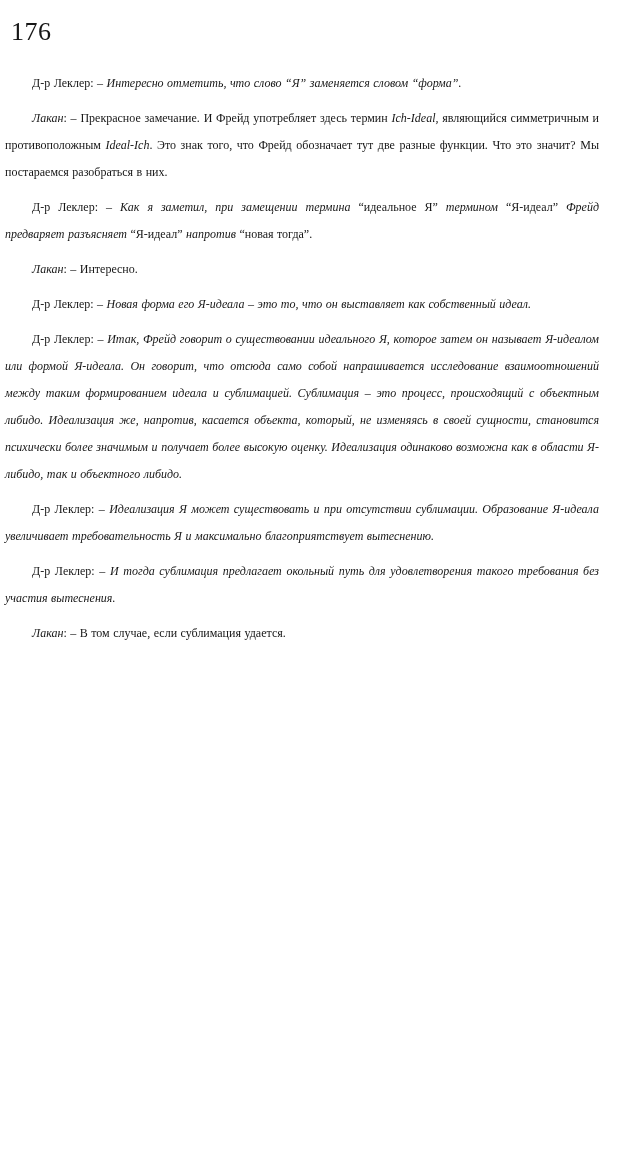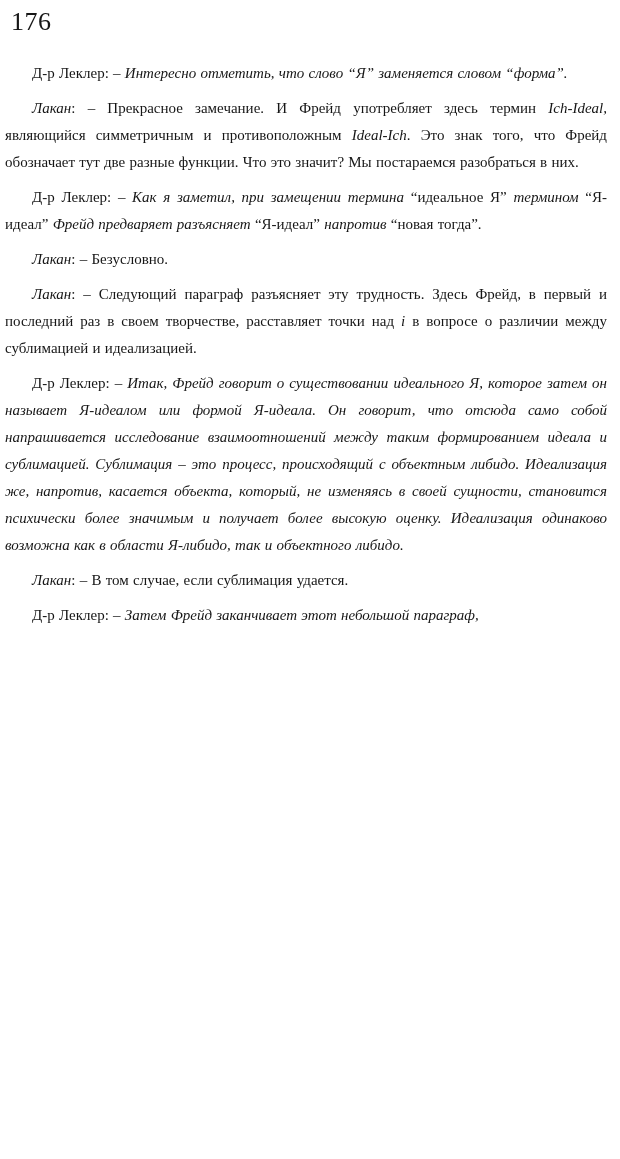--- a/index.html
+++ b/index.html
@@ -9,43 +9,43 @@
   }
   .page {
     position: relative;
     width: 620px;
     height: 1159px;
     box-sizing: border-box;
     background: #ffffff;
     color: #161616;
     font-family: "Liberation Serif", serif;
     overflow: hidden;
-    padding: 7px 5px 0 5px;
+    padding: 17px 5px 0 5px;
   }
   .running-head {
     display: flex;
     justify-content: space-between;
     align-items: baseline;
     padding: 0 2px 0 6px;
   }
   .page-number {
     font-size: 26px;
     line-height: 30px;
     letter-spacing: 0.5px;
   }
   .running-title {
     font-size: 21px;
     line-height: 30px;
   }
   .dialogue {
     margin-top: 23px;
   }
   .para {
-    margin: 0 8px 8px 0;
-    font-size: 15px;
+    margin: 0 16px 8px 0;
+    font-size: 12px;
     line-height: 27px;
     text-align: justify;
     text-indent: 27px;
     hyphens: auto;
     word-spacing: 0.5px;
   }
   .para .it {
     font-style: italic;
   }
 </style>
@@ -53,19 +53,20 @@
 <body>
 
 <div class="page">
   <header class="running-head">
     <div class="page-number">176</div>
   </header>
   <main class="dialogue">
       <p class="para"><span>Д-р Леклер: </span><span class="it">– Интересно отметить, что слово “Я” заменяется словом “форма”.</span></p>
       <p class="para"><span class="it">Лакан</span><span>: – Прекрасное замечание. И Фрейд употребляет здесь термин </span><span class="it">Ich-Ideal,</span><span> являющийся симметричным и противоположным </span><span class="it">Ideal-Ich</span><span>. Это знак того, что Фрейд обозначает тут две разные функции. Что это значит? Мы постараемся разобраться в них.</span></p>
       <p class="para"><span>Д-р Леклер: </span><span class="it">– Как я заметил, при замещении термина </span><span>“идеальное Я”</span><span class="it"> термином </span><span>“Я-идеал”</span><span class="it"> Фрейд предваряет разъясняет </span><span>“Я-идеал”</span><span class="it"> напротив </span><span>“новая тогда”.</span></p>
-      <p class="para"><span class="it">Лакан</span><span>: – Безусловно.</span></p>
-      <p class="para"><span class="it">Лакан</span><span>: – Следующий параграф разъясняет эту трудность. Здесь Фрейд, в первый и последний раз в своем творчестве, расставляет точки над </span><span class="it">i</span><span> в вопросе о различии между сублимацией и идеализацией.</span></p>
+      <p class="para"><span class="it">Лакан</span><span>: – Интересно.</span></p>
+      <p class="para"><span>Д-р Леклер: </span><span class="it">– Новая форма его Я-идеала – это то, что он выставляет как собственный идеал.</span></p>
       <p class="para"><span>Д-р Леклер: </span><span class="it">– Итак, Фрейд говорит о существовании идеального Я, которое затем он называет Я-идеалом или формой Я-идеала. Он говорит, что отсюда само собой напрашивается исследование взаимоотношений между таким формированием идеала и сублимацией. Сублимация – это процесс, происходящий с объектным либидо. Идеализация же, напротив, касается объекта, который, не изменяясь в своей сущности, становится психически более значимым и получает более высокую оценку. Идеализация одинаково возможна как в области Я-либидо, так и объектного либидо.</span></p>
+      <p class="para"><span>Д-р Леклер: </span><span class="it">– Идеализация Я может существовать и при отсутствии сублимации. Образование Я-идеала увеличивает требовательность Я и максимально благоприятствует вытеснению.</span></p>
+      <p class="para"><span>Д-р Леклер: </span><span class="it">– И тогда сублимация предлагает окольный путь для удовлетворения такого требования без участия вытеснения.</span></p>
       <p class="para"><span class="it">Лакан</span><span>: – В том случае, если сублимация удается.</span></p>
-      <p class="para"><span>Д-р Леклер: </span><span class="it">– Затем Фрейд заканчивает этот небольшой параграф,</span></p>
     </main>
 </div>
 
 </body></html>

